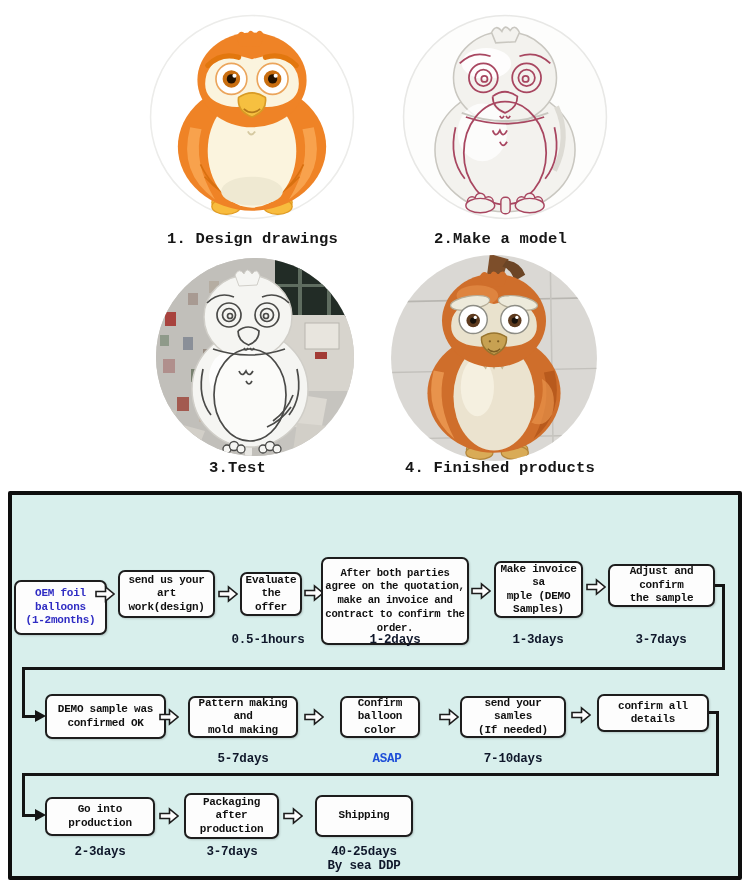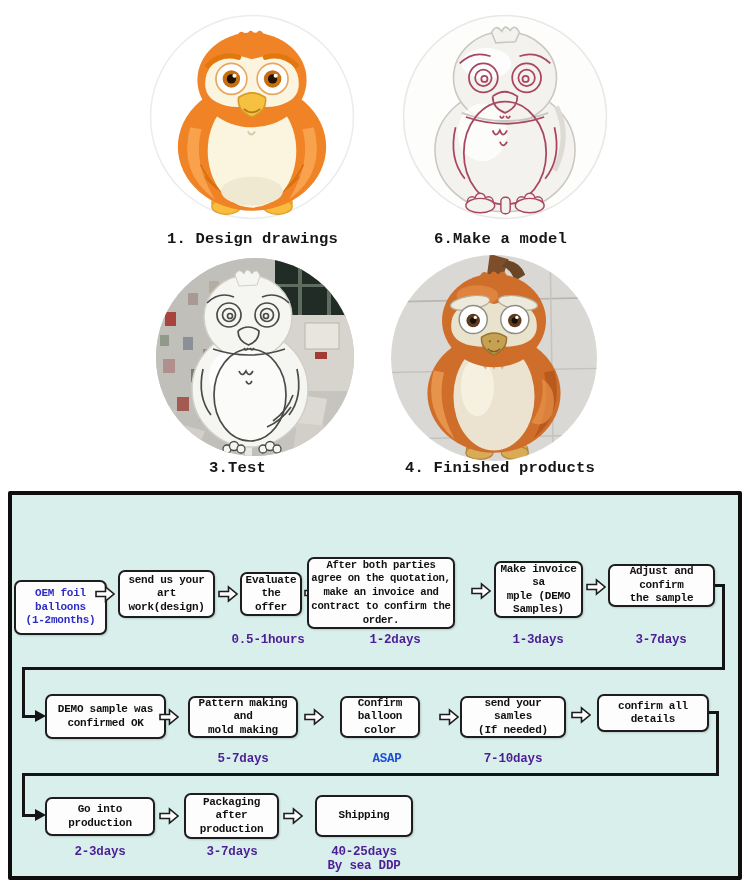--- a/index.html
+++ b/index.html
@@ -12,21 +12,21 @@
   #panel{position:absolute;left:8px;top:491px;width:726px;height:381px;
          border:4px solid #0e0e0e;background:#d8efec;border-radius:2px;}
   .fbox{position:absolute;box-sizing:border-box;background:#fdfdfd;
         border:2px solid #1d1d1d;border-radius:7px;display:flex;align-items:center;
         justify-content:center;text-align:center;font-weight:bold;font-size:11px;
         line-height:1.22;letter-spacing:-.25px;color:#101010;white-space:pre-line;
         padding:1px 2px;box-shadow:1px 1px 2px rgba(0,0,0,.15);}
   .fbox.blue{color:#2f2cc3;}
   .fbox.small{font-size:10.6px;letter-spacing:-.3px;line-height:1.3;}
   .dur{position:absolute;width:100px;text-align:center;font-weight:bold;
-       font-size:12.5px;color:#4c1d95;white-space:pre-line;letter-spacing:-.2px;}
+       font-size:12.5px;color:#0f172a;white-space:pre-line;letter-spacing:-.2px;}
   .dur.red{color:#1d4ed8;}
   .cline{position:absolute;background:#141414;}
   .ahead{position:absolute;width:0;height:0;border-top:6px solid transparent;
          border-bottom:6px solid transparent;border-left:11px solid #141414;}
   .barrow{position:absolute;width:20px;height:18px;}
 </style>
 </head>
 <body>
 
 <div id="page">
@@ -109,21 +109,21 @@
         <circle cx="116" cy="182" r="4.5"></circle>
           <circle cx="124" cy="179" r="5"></circle>
           <circle cx="132" cy="182" r="4.5"></circle>
         <ellipse cx="124" cy="186" rx="14" ry="7"></ellipse>
         <rect x="96" y="178" width="9" height="16" rx="4"></rect>
       </g>
     </svg>
   </div>
 
   <div class="cap" style="left:150px;top:230px;width:205px">1. Design drawings</div>
-  <div class="cap" style="left:398px;top:230px;width:205px">6.Make a model</div>
+  <div class="cap" style="left:398px;top:230px;width:205px">2.Make a model</div>
 
   <div class="circ" style="left:155px;top:257px;width:200px;height:200px">
     <svg viewBox="0 0 200 200" width="200" height="200">
       <defs>
           <clipPath id="c3">
             <circle cx="100" cy="100" r="99"></circle>
           </clipPath>
         </defs>
       <g clip-path="url(#c3)">
         <rect width="200" height="200" fill="#c6c4bf"></rect>
@@ -270,21 +270,21 @@
     <div class="barrow" style="left:206px;top:90px">
       <svg viewBox="0 0 20 18" width="20" height="18">
           <path d="M1 6.5 H10.5 V2 L19 9 L10.5 16 V11.5 H1 Z" fill="#fdfdfd" stroke="#1d1d1d" stroke-width="1.6"></path>
         </svg></div>
     <div class="fbox" style="left:228px;top:77px;width:62px;height:44px">Evaluate
 the offer</div>
     <div class="barrow" style="left:292px;top:89px">
       <svg viewBox="0 0 20 18" width="20" height="18">
           <path d="M1 6.5 H10.5 V2 L19 9 L10.5 16 V11.5 H1 Z" fill="#fdfdfd" stroke="#1d1d1d" stroke-width="1.6"></path>
         </svg></div>
-    <div class="fbox small" style="left:295px;top:62px;width:148px;height:72px">After both parties agree on the quotation, make an invoice and contract to confirm the order.</div>
+    <div class="fbox small" style="left:309px;top:62px;width:148px;height:88px">After both parties agree on the quotation, make an invoice and contract to confirm the order.</div>
     <div class="barrow" style="left:459px;top:87px">
       <svg viewBox="0 0 20 18" width="20" height="18">
           <path d="M1 6.5 H10.5 V2 L19 9 L10.5 16 V11.5 H1 Z" fill="#fdfdfd" stroke="#1d1d1d" stroke-width="1.6"></path>
         </svg></div>
     <div class="fbox" style="left:482px;top:66px;width:89px;height:57px">Make invoice sa
 mple (DEMO
 Samples)</div>
     <div class="barrow" style="left:574px;top:83px">
       <svg viewBox="0 0 20 18" width="20" height="18">
           <path d="M1 6.5 H10.5 V2 L19 9 L10.5 16 V11.5 H1 Z" fill="#fdfdfd" stroke="#1d1d1d" stroke-width="1.6"></path>

